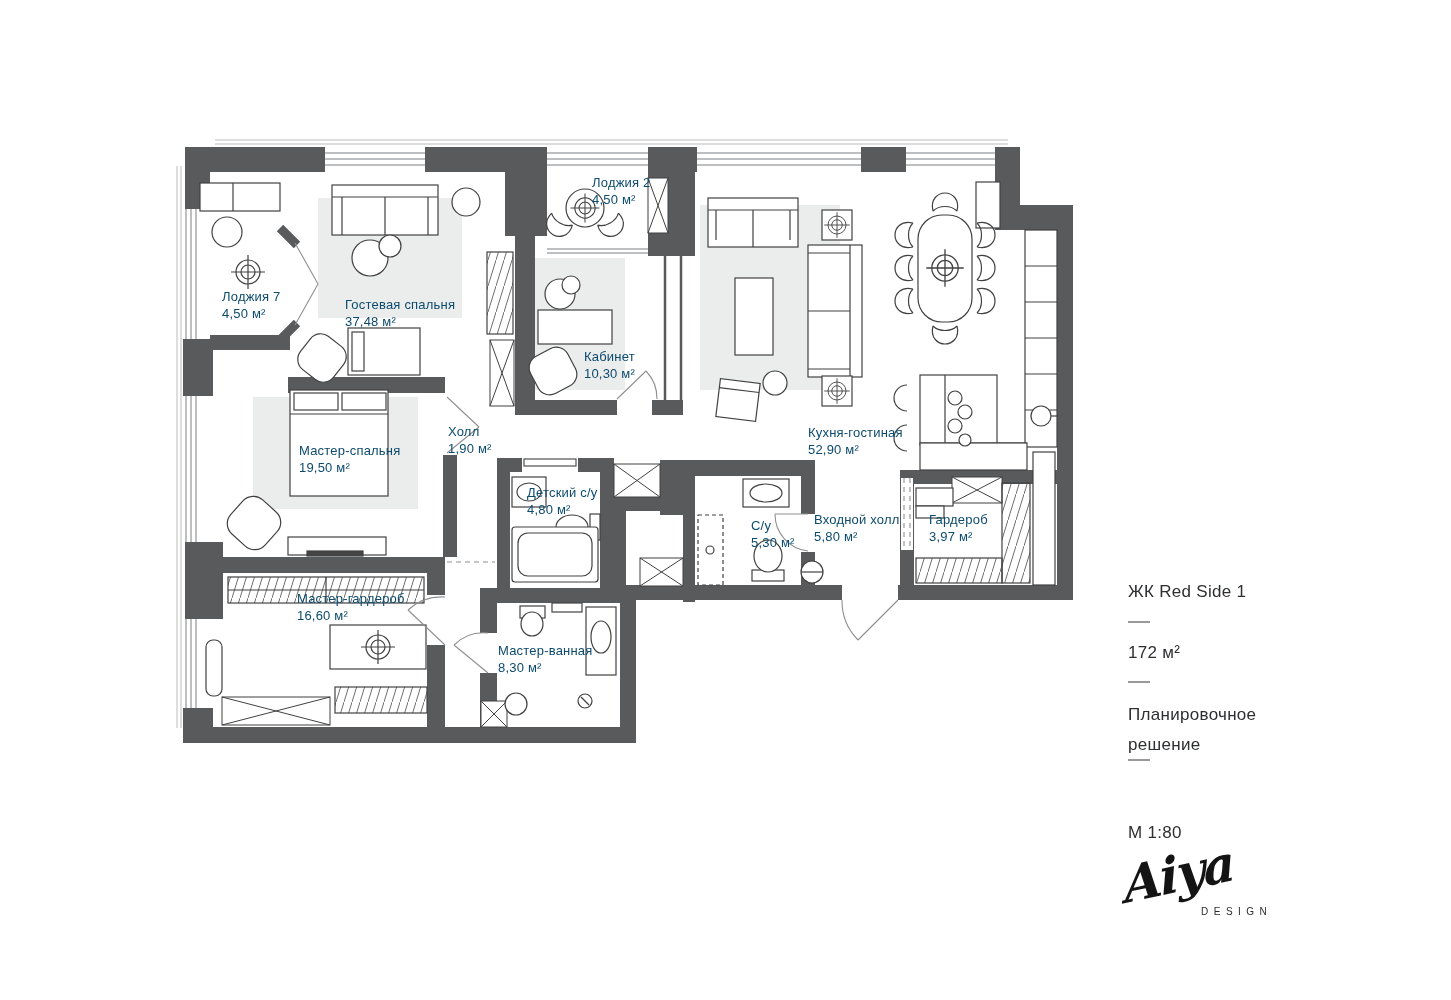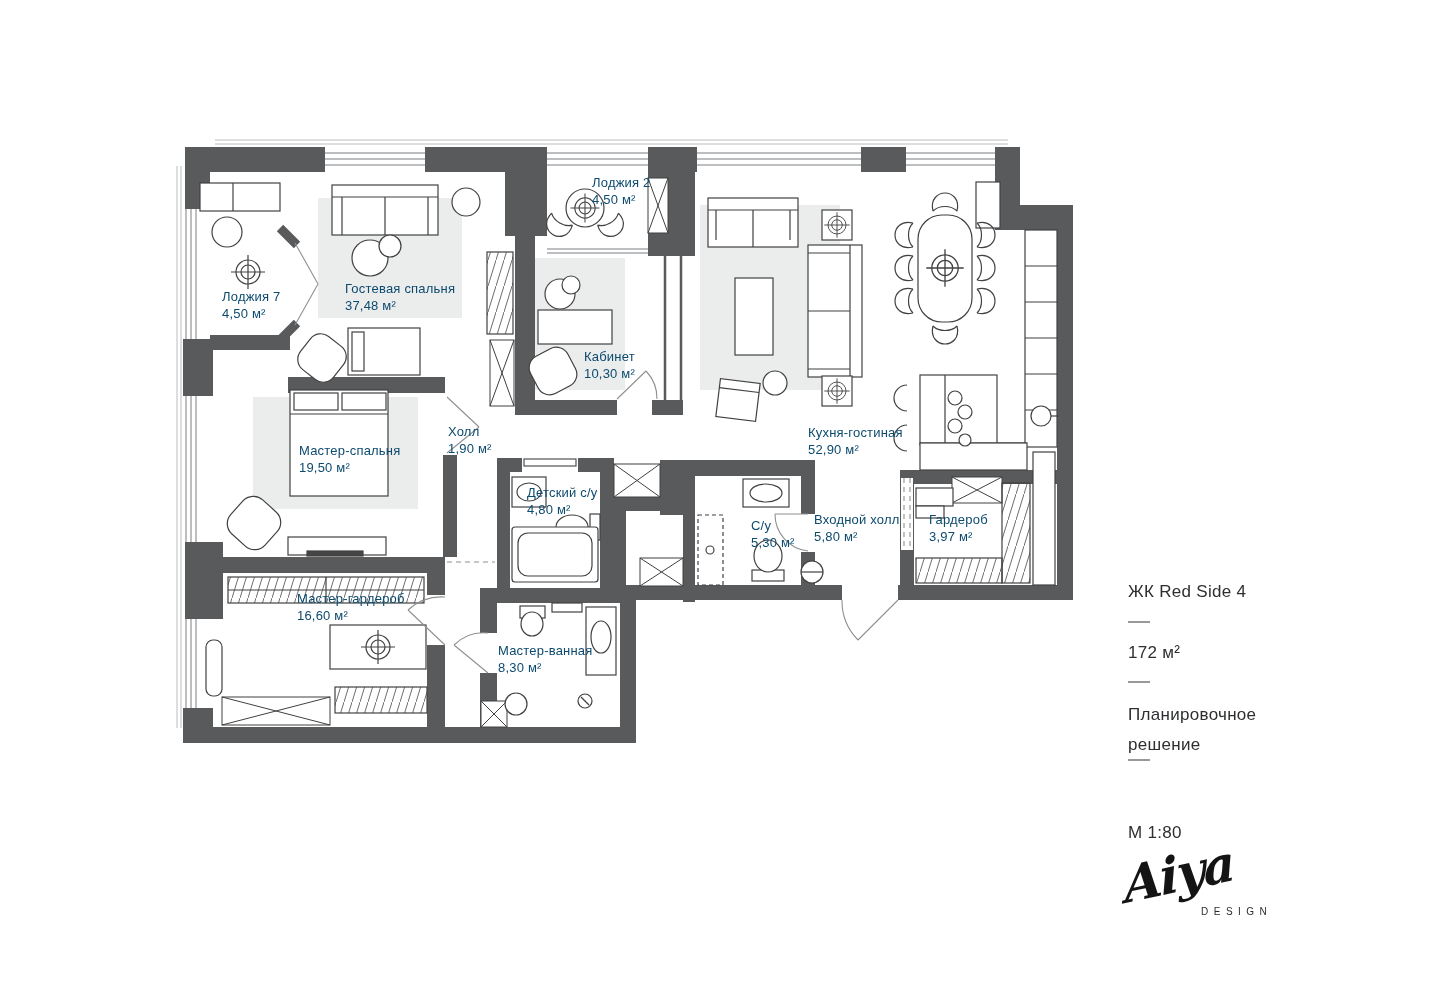--- a/index.html
+++ b/index.html
@@ -324,21 +324,21 @@
 
   <g>
     <use href="#ccross" transform="translate(248,272)"></use>
   </g>
 </svg>
 
 <div class="rlabel" style="left:222px;top:288px">
   <span class="nm">Лоджия 7</span>
   <span class="ar">4,50 м²</span>
 </div>
-<div class="rlabel" style="left:345px;top:280px">
+<div class="rlabel" style="left:345px;top:296px">
   <span class="nm">Гостевая спальня</span>
   <span class="ar">37,48 м²</span>
 </div>
 <div class="rlabel" style="left:592px;top:174px">
   <span class="nm">Лоджия 2</span>
   <span class="ar">4,50 м²</span>
 </div>
 <div class="rlabel" style="left:584px;top:348px">
   <span class="nm">Кабинет</span>
   <span class="ar">10,30 м²</span>
@@ -374,21 +374,21 @@
 <div class="rlabel" style="left:297px;top:590px">
   <span class="nm">Мастер-гардероб</span>
   <span class="ar">16,60 м²</span>
 </div>
 <div class="rlabel" style="left:498px;top:642px">
   <span class="nm">Мастер-ванная</span>
   <span class="ar">8,30 м²</span>
 </div>
 
 <div class="info">
-  <div class="info-item" style="top:582px">ЖК Red Side 4</div>
+  <div class="info-item" style="top:582px">ЖК Red Side 1</div>
   <div class="divider" style="top:621px"></div>
   <div class="info-item" style="top:643px">172 м²</div>
   <div class="divider" style="top:681px"></div>
   <div class="info-item doc" style="top:700px">Планировочное решение</div>
   <div class="divider" style="top:759px"></div>
   <div class="info-item" style="top:823px">М 1:80</div>
 </div>
 
 <div class="logo-brand">Aiya</div>
 <div class="logo-sub">DESIGN</div>

